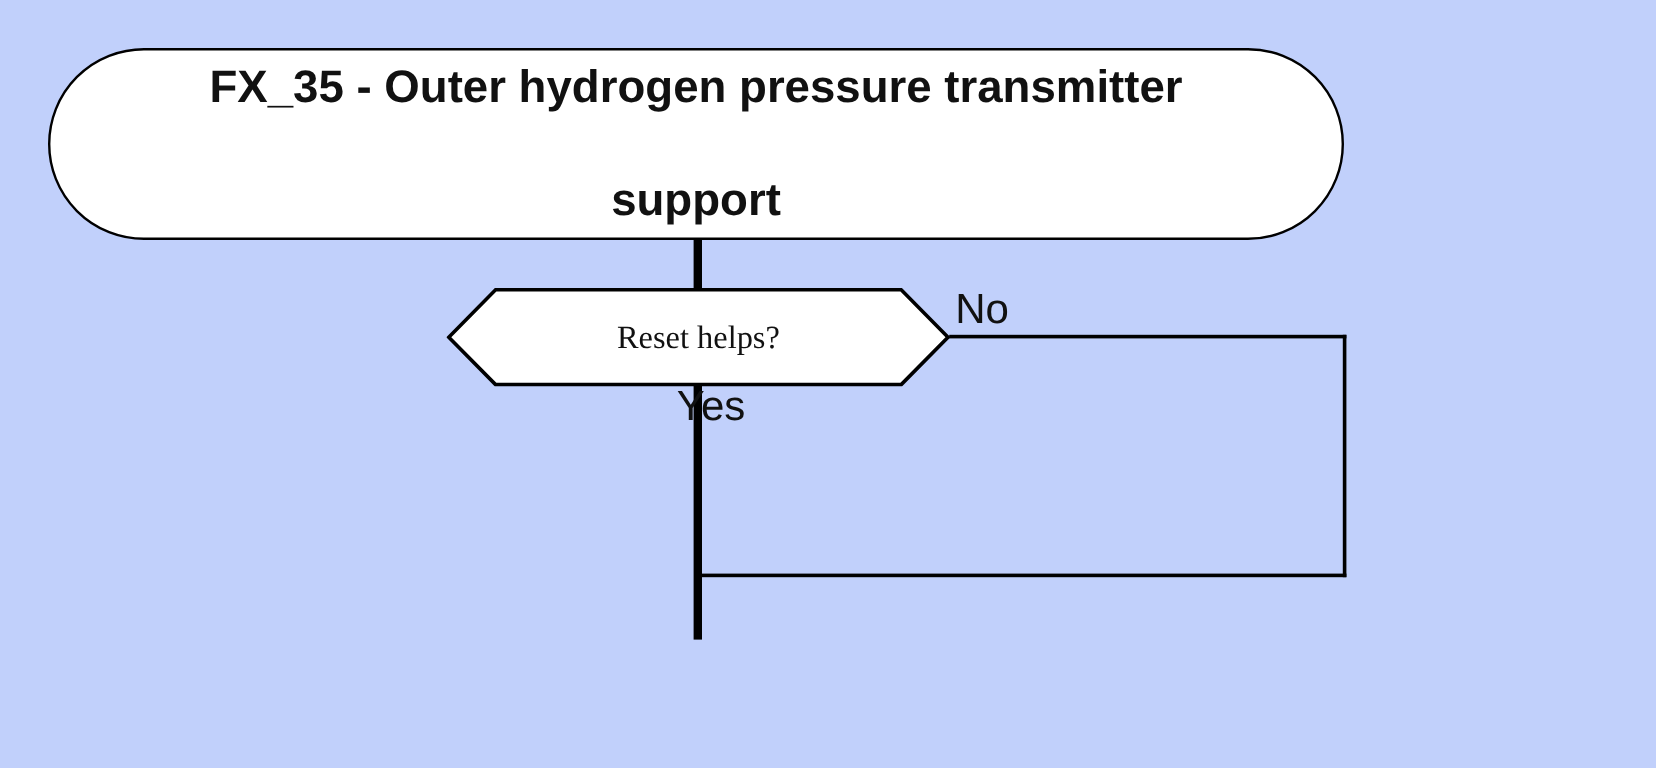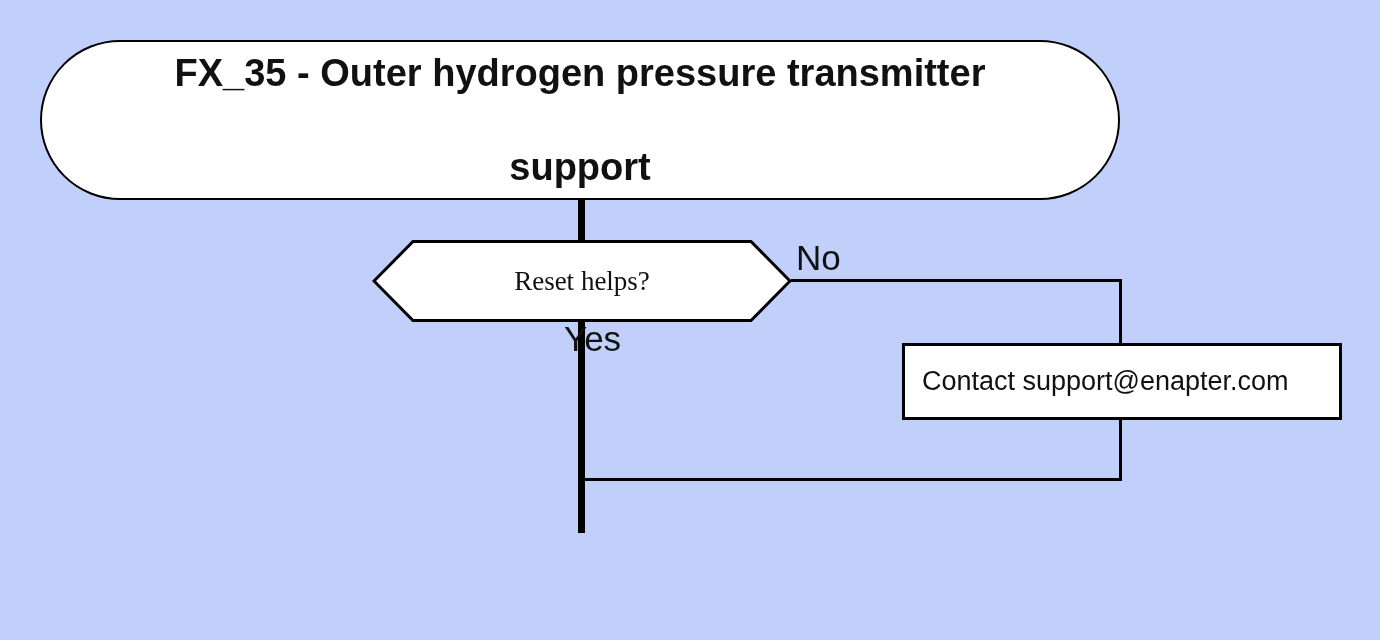--- a/index.html
+++ b/index.html
@@ -122,16 +122,15 @@
   <div class="decision-node">
     <svg width="420" height="82" viewBox="0 0 420 82">
       <polygon points="2,41 41,1.5 379,1.5 418,41 379,80.5 41,80.5" fill="#ffffff" stroke="#000000" stroke-width="3"></polygon>
     </svg>
     <div class="decision-label">Reset helps?</div>
   </div>
 
   <div class="edge-label edge-label-no">No</div>
   <div class="edge-label edge-label-yes">Yes</div>
 
-  <div class="node contact-node">Contact support@enapter.com</div>
 
 
 </div>
 
 </body></html>

